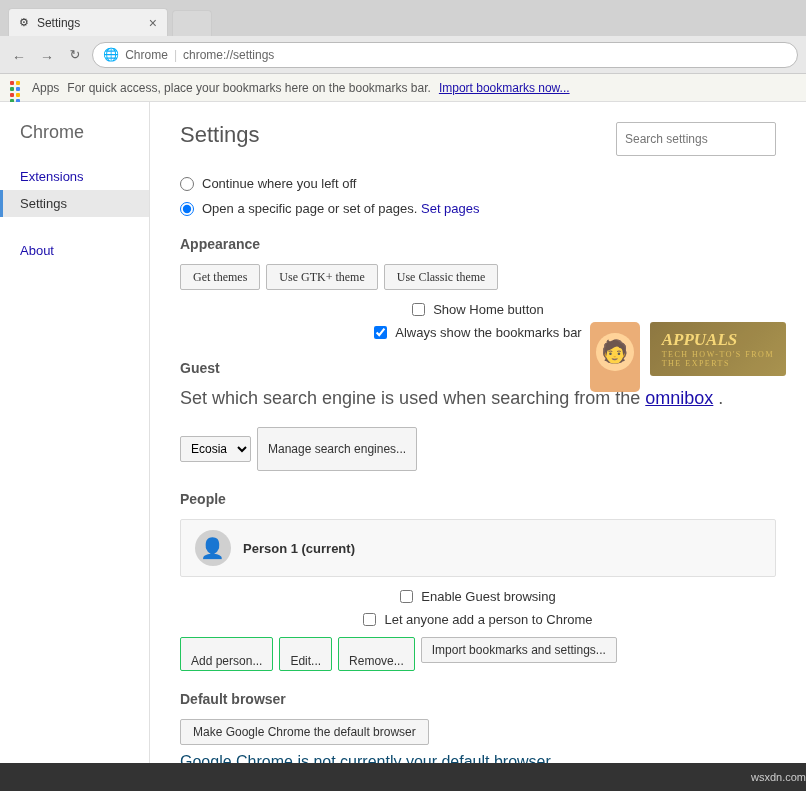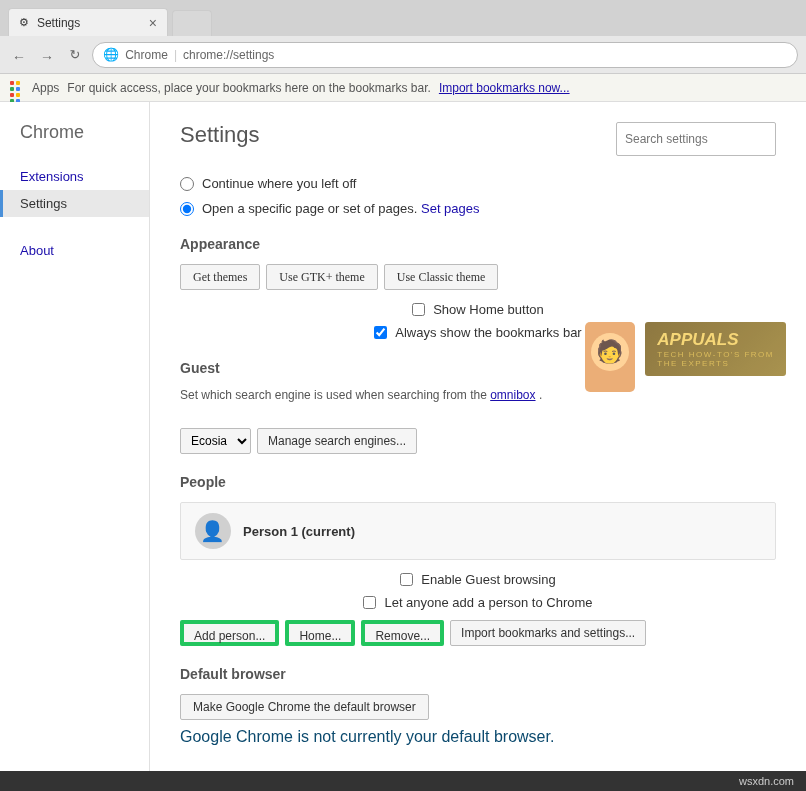--- a/index.html
+++ b/index.html
@@ -57,48 +57,48 @@
     .appearance-section { margin-bottom: 20px; }
     .theme-buttons { display: flex; gap: 6px; margin-bottom: 12px; }
     .theme-btn { height: 26px; padding: 0 12px; border: 1px solid #bbb; border-radius: 2px; background: #f5f5f5; cursor: pointer; font-size: 12px; color: #333; font-family: Liberation Serif, serif; }
 
     .checkbox-option { display: flex; align-items: center; gap: 8px; margin-bottom: 8px; justify-content: center; }
     .checkbox-input { width: 13px; height: 13px; cursor: pointer; }
     .checkbox-label { font-size: 13px; color: #333; }
 
     
     .search-section { margin-bottom: 20px; }
-    .search-desc { font-size: 12px; color: #555; margin-bottom: 26px; }
+    .search-desc { font-size: 18px; color: #555; margin-bottom: 18px; }
     .omnibox-link { color: #1a0dab; text-decoration: underline; cursor: pointer; }
     .search-controls { display: flex; gap: 6px; align-items: center; }
     .search-engine-select { height: 26px; padding: 0 6px; border: 1px solid #bbb; border-radius: 2px; background: #f5f5f5; font-size: 12px; cursor: pointer; }
-    .manage-btn { height: 26px; padding: 0 10px; border: 1px solid #bbb; border-radius: 2px; background: #f5f5f5; cursor: pointer; font-size: 12px; color: #333; }
+    .manage-btn { height: 44px; padding: 0 10px; border: 1px solid #bbb; border-radius: 2px; background: #f5f5f5; cursor: pointer; font-size: 12px; color: #333; }
 
     
     .people-section { margin-bottom: 20px; }
     .person-card { background: #f8f8f8; border: 1px solid #e0e0e0; border-radius: 2px; padding: 10px 14px; display: flex; align-items: center; gap: 12px; margin-bottom: 12px; }
     .person-avatar { width: 36px; height: 36px; background: #d0d0d0; border-radius: 50%; display: flex; align-items: center; justify-content: center; }
     .avatar-icon { font-size: 20px; color: #888; }
     .person-name { font-size: 13px; color: #333; font-weight: bold; }
 
     .people-buttons { display: flex; gap: 6px; margin-top: 10px; }
-    .people-btn { height: 26px; padding: 5px 10px; border: 4px solid #22c55e; border-radius: 2px; background: #f5f5f5; cursor: pointer; font-size: 12px; color: #333; }
+    .people-btn { height: 26px; padding: 16px 10px; border: 1px solid #22c55e; border-radius: 2px; background: #f5f5f5; cursor: pointer; font-size: 12px; color: #333; }
     .people-btn:disabled { color: #aaa; cursor: default; }
     .people-btn-large { height: 26px; padding: 0 10px; border: 1px solid #bbb; border-radius: 2px; background: #f5f5f5; cursor: pointer; font-size: 12px; color: #333; }
 
     
     .default-browser-section { margin-bottom: 20px; }
     .default-browser-btn { height: 26px; padding: 0 12px; border: 1px solid #bbb; border-radius: 2px; background: #f5f5f5; cursor: pointer; font-size: 12px; color: #333; margin-bottom: 8px; }
     .default-browser-desc { font-size: 16px; color: #0c4a6e; }
 
     
     .watermark { position: absolute; right: 20px; top: 220px; opacity: 0.85; pointer-events: none; }
 
     
-    .bottom-bar { background: #333; height: 20px; display: flex; align-items: center; justify-content: flex-end; padding: 0 12px; }
+    .bottom-bar { background: #333; height: 28px; display: flex; align-items: center; justify-content: flex-end; padding: 0 0; }
     .bottom-text { font-size: 11px; color: #ccc; }
   </style>
 </head>
 <body>
 
 <div class="browser-frame">
 
   <div class="tab-bar">
     <div class="tab">
       <span class="tab-icon">⚙</span>
@@ -212,21 +212,21 @@
         <div class="checkbox-option">
           <input type="checkbox" class="checkbox-input" style="">
           <label class="checkbox-label">Enable Guest browsing</label>
         </div>
         <div class="checkbox-option">
           <input type="checkbox" class="checkbox-input" style="">
           <label class="checkbox-label">Let anyone add a person to Chrome</label>
         </div>
         <div class="people-buttons">
           <button class="people-btn">Add person...</button>
-          <button class="people-btn">Home...</button>
+          <button class="people-btn">Edit...</button>
           <button class="people-btn">Remove...</button>
           <button class="people-btn-large">Import bookmarks and settings...</button>
         </div>
       </div>
 
       <div class="default-browser-section">
         <div class="section-heading">Default browser</div>
         <div>
           <button class="default-browser-btn">Make Google Chrome the default browser</button>
         </div>
@@ -235,21 +235,21 @@
 
       <div class="watermark">
         <div style="display:flex; align-items:flex-start;">
           <div style="width:60px; height:75px; position:relative; margin-right:5px;">
             <div style="width:50px; height:70px; background:#e8a060; border-radius:5px; position:absolute; left:5px; top:0; display:flex; align-items:center; justify-content:center;">
               <div style="width:38px; height:38px; background:#ffcc88; border-radius:50%; display:flex; align-items:center; justify-content:center; margin-top:-10px;">
                 <span style="font-size:22px;">🧑</span>
               </div>
             </div>
           </div>
-          <div style="background: linear-gradient(135deg, #7a6020 0%, #9a8030 100%); padding:8px 12px; border-radius:3px;">
+          <div style="background: linear-gradient(135deg, #7a6020 0%, #9a8030 100%); padding:8px 12px; border-radius:3px;font-family:Liberation Serif, serif;">
             <div style="color:#f5d060; font-size:17px; font-weight:bold; font-style:italic;">APPUALS</div>
             <div style="color:#d4b040; font-size:8px; letter-spacing:1.5px;">TECH HOW-TO'S FROM</div>
             <div style="color:#d4b040; font-size:8px; letter-spacing:1.5px;">THE EXPERTS</div>
           </div>
         </div>
       </div>
     </div>
   </div>
 
   <div class="bottom-bar">

